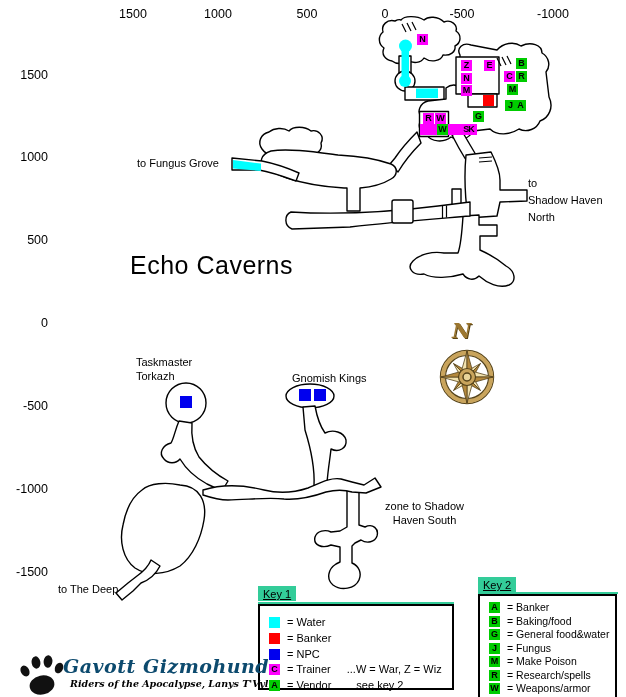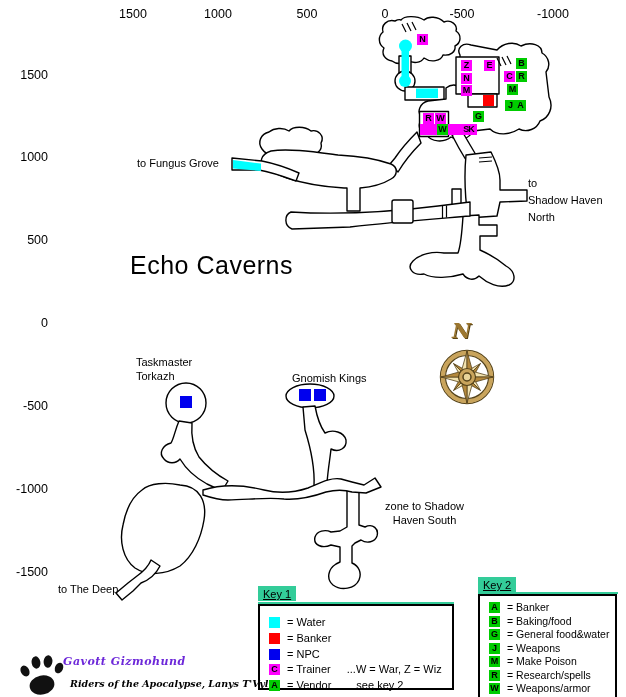--- a/index.html
+++ b/index.html
@@ -23,21 +23,21 @@
            text-decoration:underline;}
   .key-topline{position:absolute;height:2px;background:var(--key-header);}
   .krow{position:absolute;left:9px;display:flex;gap:7px;align-items:center;height:12px;}
   .krow .mk{position:static;flex:0 0 auto;}
   .klabel{font-size:11px;white-space:nowrap;}
   .key2 .klabel{font-size:10.5px;}
   .knote{font-size:11px;margin-left:9px;white-space:nowrap;}
   .compass-n{position:absolute;font-family:"DejaVu Serif",serif;font-style:italic;font-weight:bold;
              font-size:21px;color:#9c7730;text-shadow:1px 1px 0 #5a4414;}
   .logo-name{position:absolute;font-family:"DejaVu Serif",serif;font-style:italic;font-weight:bold;
-             font-size:11px;color:#6d28d9;letter-spacing:0.5px;white-space:nowrap;}
+             font-size:19px;color:#0c4a6e;letter-spacing:0.5px;white-space:nowrap;}
   .logo-tagline{position:absolute;font-family:"DejaVu Serif",serif;font-style:italic;font-weight:bold;
              font-size:9.5px;color:#000;white-space:nowrap;}
 </style>
 </head>
 <body>
 
 <div id="stage">
 
   <svg id="cave-svg" width="626" height="697" viewBox="0 0 626 697">
     <g fill="#fff" stroke="#000" stroke-width="1.4" stroke-linejoin="round">
@@ -230,21 +230,21 @@
     <div class="krow" style="top:19px">
       <span class="mk gr">B</span>
       <span class="klabel">= Baking/food</span>
     </div>
     <div class="krow" style="top:32px">
       <span class="mk gr">G</span>
       <span class="klabel">= General food&amp;water</span>
     </div>
     <div class="krow" style="top:46px">
       <span class="mk gr">J</span>
-      <span class="klabel">= Weapons</span>
+      <span class="klabel">= Fungus</span>
     </div>
     <div class="krow" style="top:59px">
       <span class="mk gr">M</span>
       <span class="klabel">= Make Poison</span>
     </div>
     <div class="krow" style="top:73px">
       <span class="mk gr">R</span>
       <span class="klabel">= Research/spells</span>
     </div>
     <div class="krow" style="top:86px">

